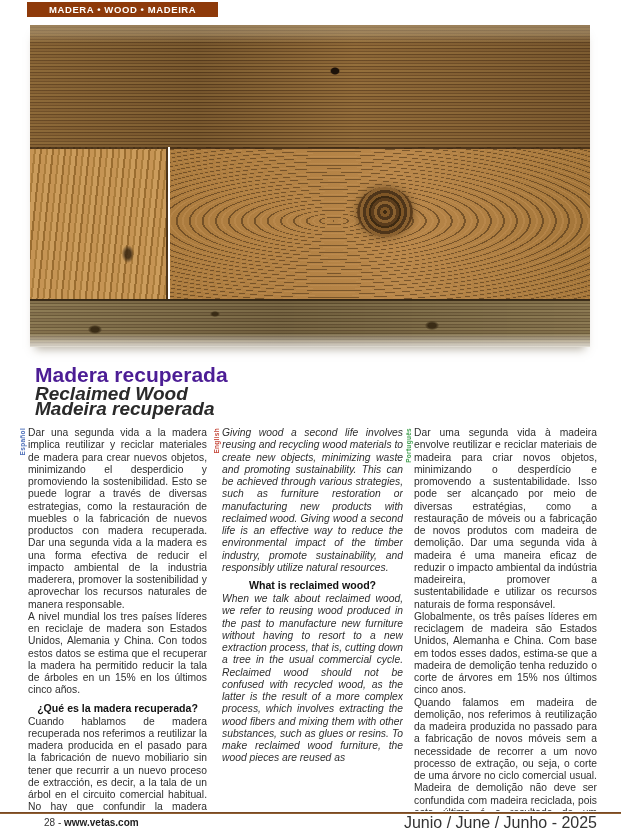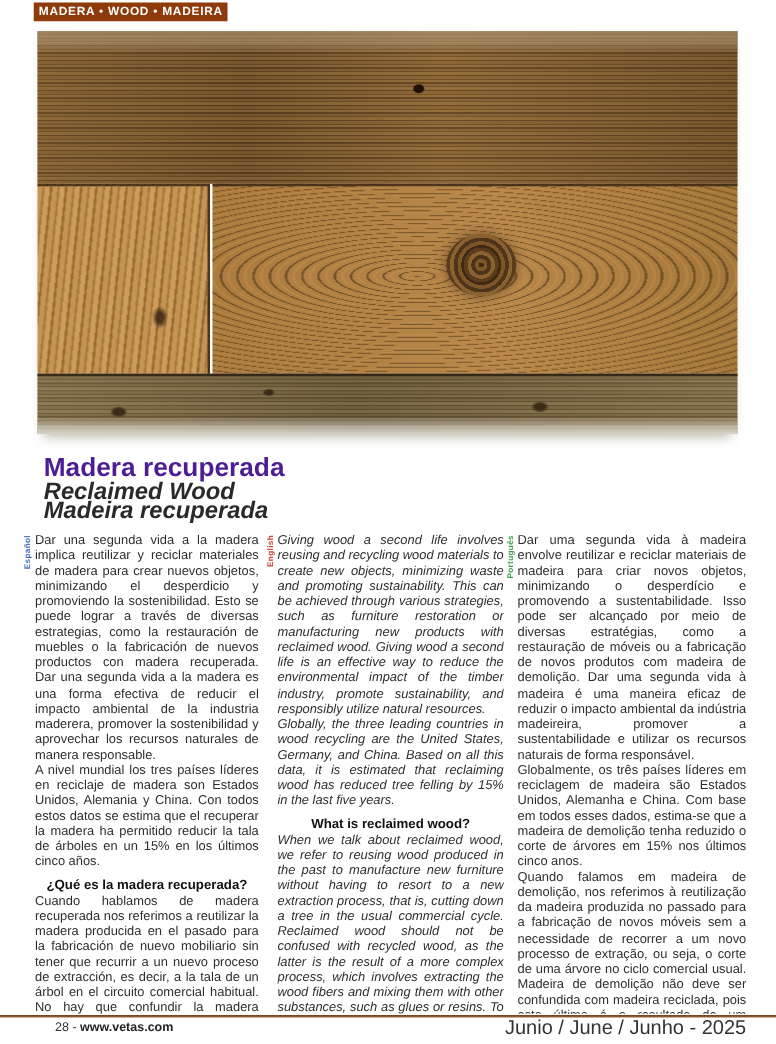--- a/index.html
+++ b/index.html
@@ -1,20 +1,20 @@
 <!DOCTYPE html>
 <html><head>
 <meta charset="utf-8">
 <style>
   html,body{margin:0;padding:0;background:#fff;}
   .page{position:relative;width:621px;height:835px;background:#fff;overflow:hidden;
         font-family:"Liberation Sans",sans-serif;color:#222;}
 
   
-  .tag{position:absolute;left:27px;top:2px;height:15px;padding:0 4px;
+  .tag{position:absolute;left:27px;top:2px;height:15px;padding:0 22px;
        display:flex;align-items:center;background:#8e3a0a;}
   .tag span{color:#fff;font-size:9.5px;font-weight:bold;letter-spacing:.6px;white-space:nowrap;}
 
   
   .wood{position:absolute;left:30px;top:25px;width:560px;height:322px;
         box-shadow:0 7px 9px -5px rgba(110,95,70,.5);}
   .wood div{position:absolute;}
   .plank-top{left:0;right:0;top:0;height:122px;
     background:
       linear-gradient(180deg,rgba(176,156,122,.55) 0 8px,rgba(176,156,122,0) 18px),
@@ -103,21 +103,20 @@
   <div class="col col1">
     <p>Dar una segunda vida a la madera implica reutilizar y reciclar materiales de madera para crear nuevos objetos, minimizando el desperdicio y promoviendo la sostenibilidad. Esto se puede lograr a través de diversas estrategias, como la restauración de muebles o la fabricación de nuevos productos con madera recuperada. Dar una segunda vida a la madera es una forma efectiva de reducir el impacto ambiental de la industria maderera, promover la sostenibilidad y aprovechar los recursos naturales de manera responsable.</p>
     <p>A nivel mundial los tres países líderes en reciclaje de madera son Estados Unidos, Alemania y China. Con todos estos datos se estima que el recuperar la madera ha permitido reducir la tala de árboles en un 15% en los últimos cinco años.</p>
     <h3>¿Qué es la madera recuperada?</h3>
     <p>Cuando hablamos de madera recuperada nos referimos a reutilizar la madera producida en el pasado para la fabricación de nuevo mobiliario sin tener que recurrir a un nuevo proceso de extracción, es decir, a la tala de un árbol en el circuito comercial habitual. No hay que confundir la madera recuperada con la madera reciclada, ya que esta última es el resultado de un proceso más complejo, que consiste en extraer las fibras de</p>
   </div>
 
   <span class="lang-label ll2" style="color: rgb(197, 70, 56);">English</span>
   <div class="col col2">
     <p>Giving wood a second life involves reusing and recycling wood materials to create new objects, minimizing waste and promoting sustainability. This can be achieved through various strategies, such as furniture restoration or manufacturing new products with reclaimed wood. Giving wood a second life is an effective way to reduce the environmental impact of the timber industry, promote sustainability, and responsibly utilize natural resources.</p>
-    <p>Globally, the three leading countries in wood recycling are the United States, Germany, and China. Based on all this data, it is estimated that reclaiming wood has reduced tree felling by 15% in the last five years.</p>
     <h3>What is reclaimed wood?</h3>
     <p>When we talk about reclaimed wood, we refer to reusing wood produced in the past to manufacture new furniture without having to resort to a new extraction process, that is, cutting down a tree in the usual commercial cycle. Reclaimed wood should not be confused with recycled wood, as the latter is the result of a more complex process, which involves extracting the wood fibers and mixing them with other substances, such as glues or resins. To make reclaimed wood furniture, the wood pieces are reused as</p>
   </div>
 
   <span class="lang-label ll3" style="color: rgb(63, 158, 77);">Português</span>
   <div class="col col3">
     <p>Dar uma segunda vida à madeira envolve reutilizar e reciclar materiais de madeira para criar novos objetos, minimizando o desperdício e promovendo a sustentabilidade. Isso pode ser alcançado por meio de diversas estratégias, como a restauração de móveis ou a fabricação de novos produtos com madeira de demolição. Dar uma segunda vida à madeira é uma maneira eficaz de reduzir o impacto ambiental da indústria madeireira, promover a sustentabilidade e utilizar os recursos naturais de forma responsável.</p>
     <p>Globalmente, os três países líderes em reciclagem de madeira são Estados Unidos, Alemanha e China. Com base em todos esses dados, estima-se que a madeira de demolição tenha reduzido o corte de árvores em 15% nos últimos cinco anos.</p>
     <p>Quando falamos em madeira de demolição, nos referimos à reutilização da madeira produzida no passado para a fabricação de novos móveis sem a necessidade de recorrer a um novo processo de extração, ou seja, o corte de uma árvore no ciclo comercial usual. Madeira de demolição não deve ser confundida com madeira reciclada, pois esta última é o resultado de um processo mais complexo, que envolve a extração das</p>
   </div>

